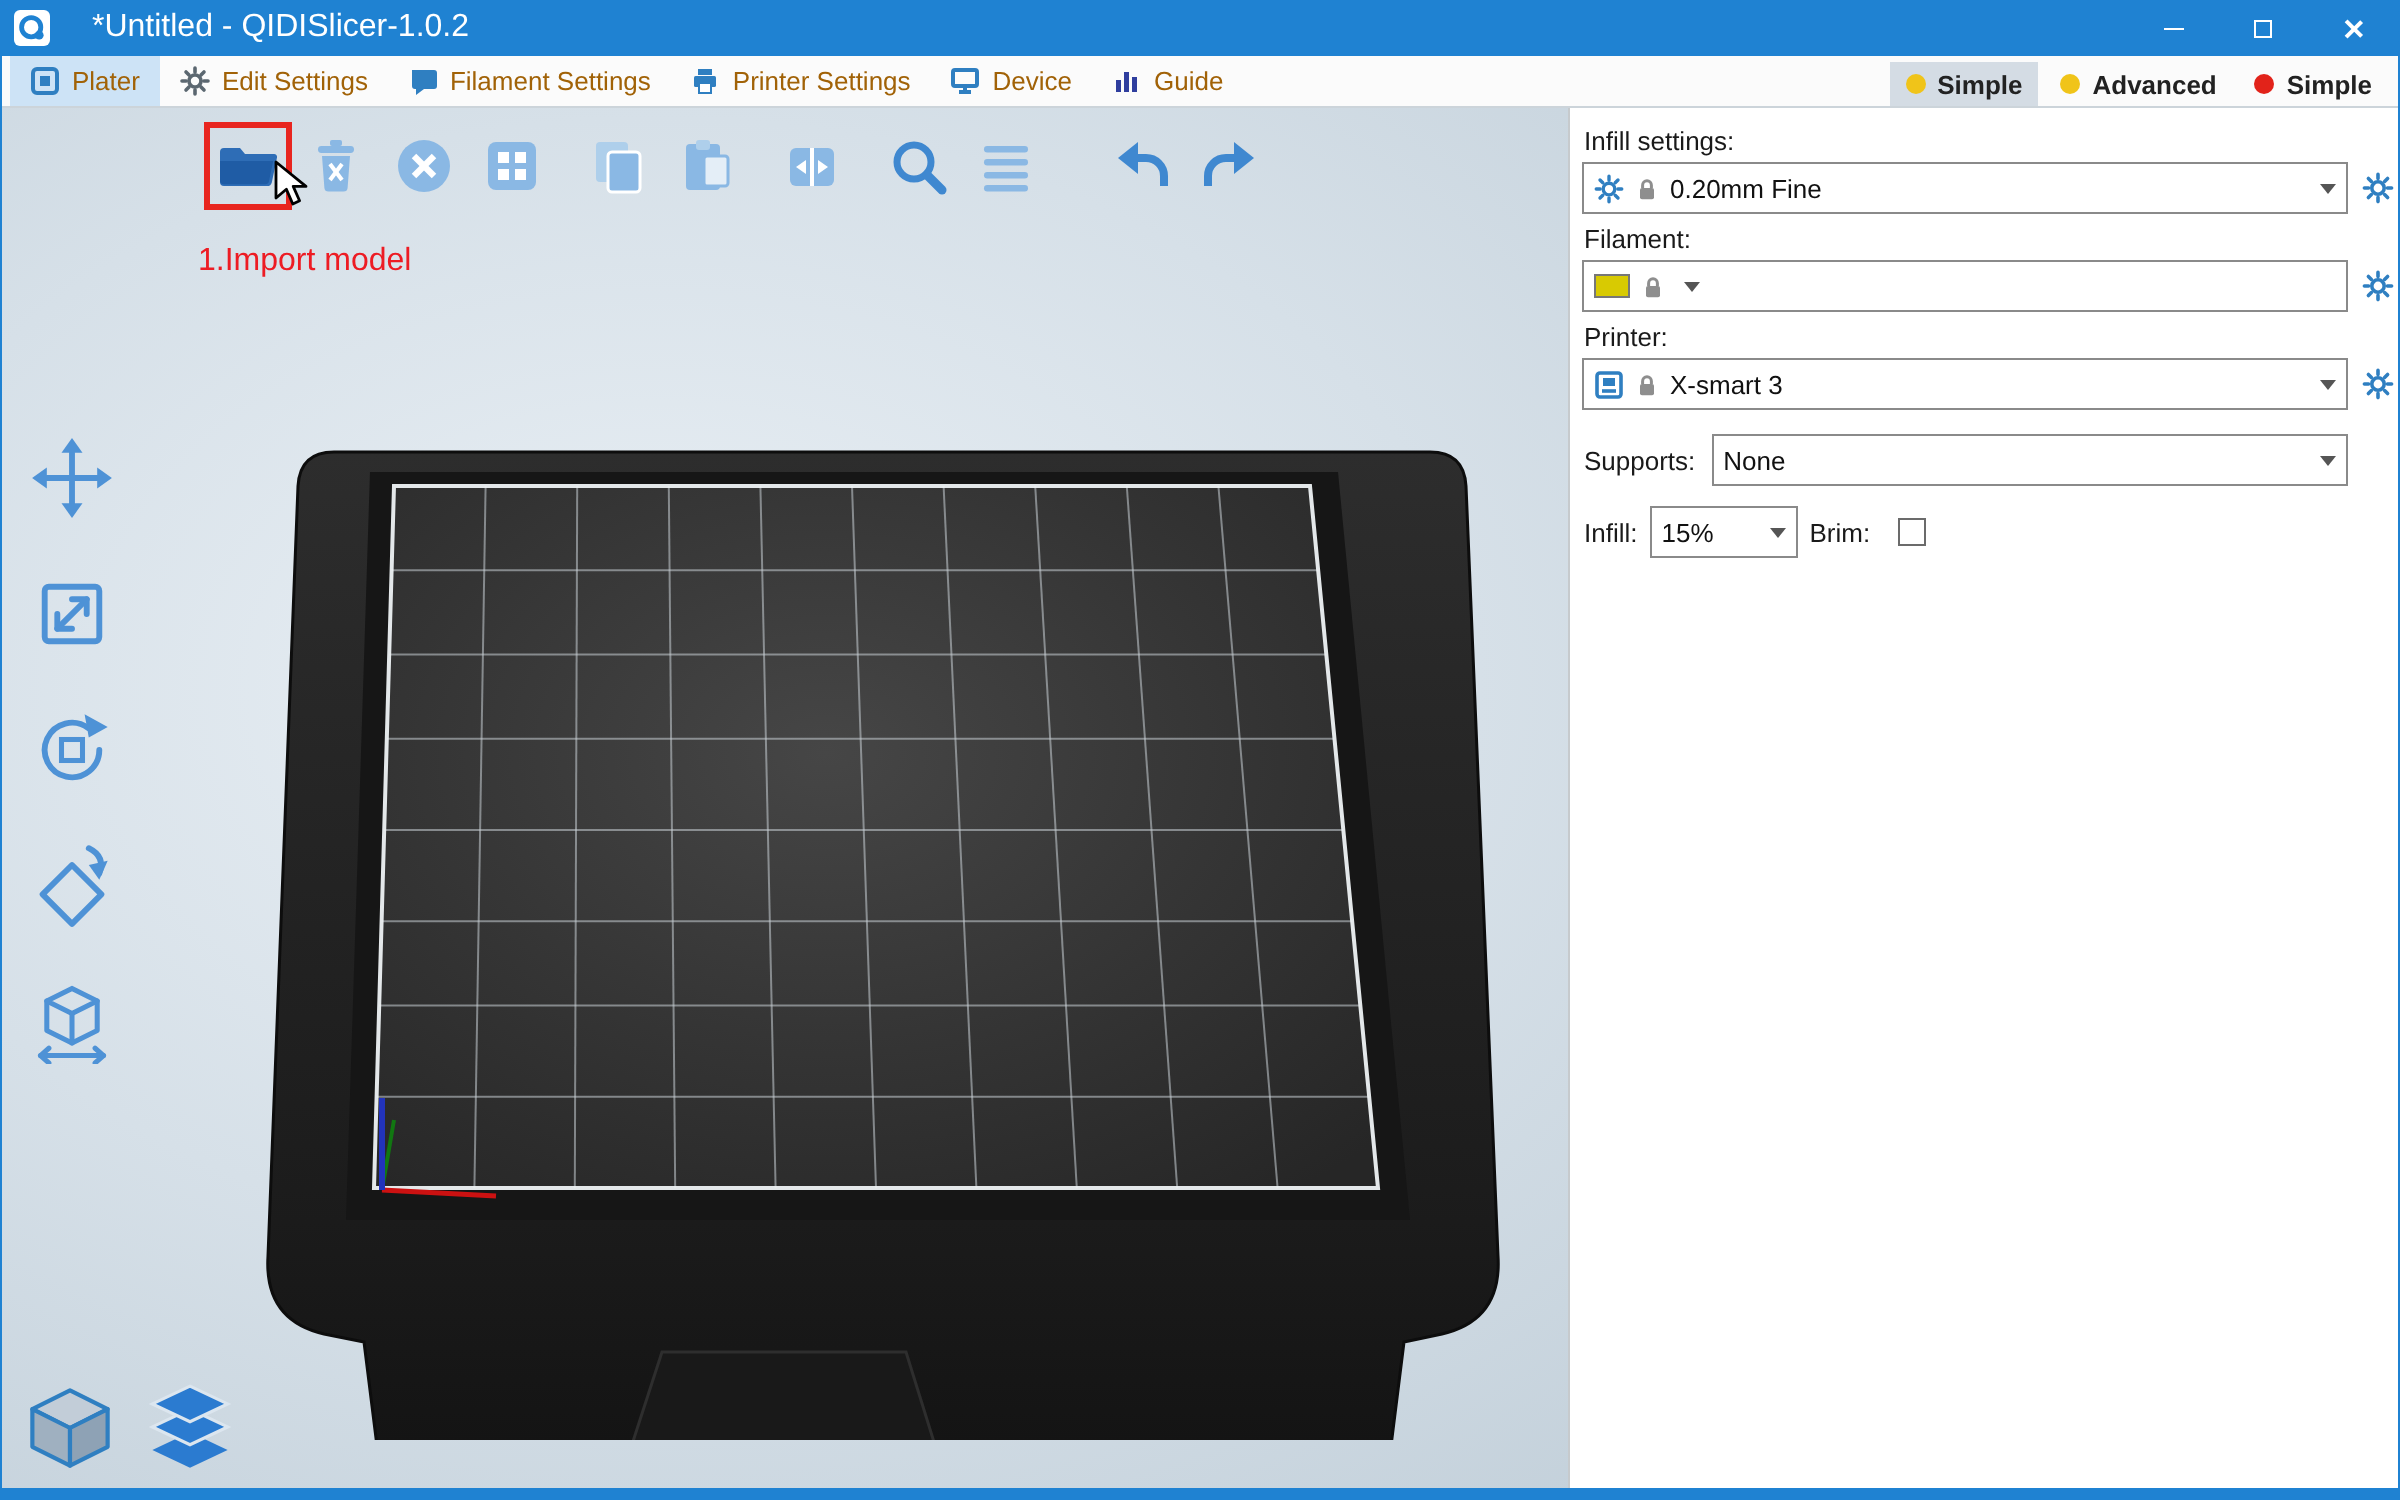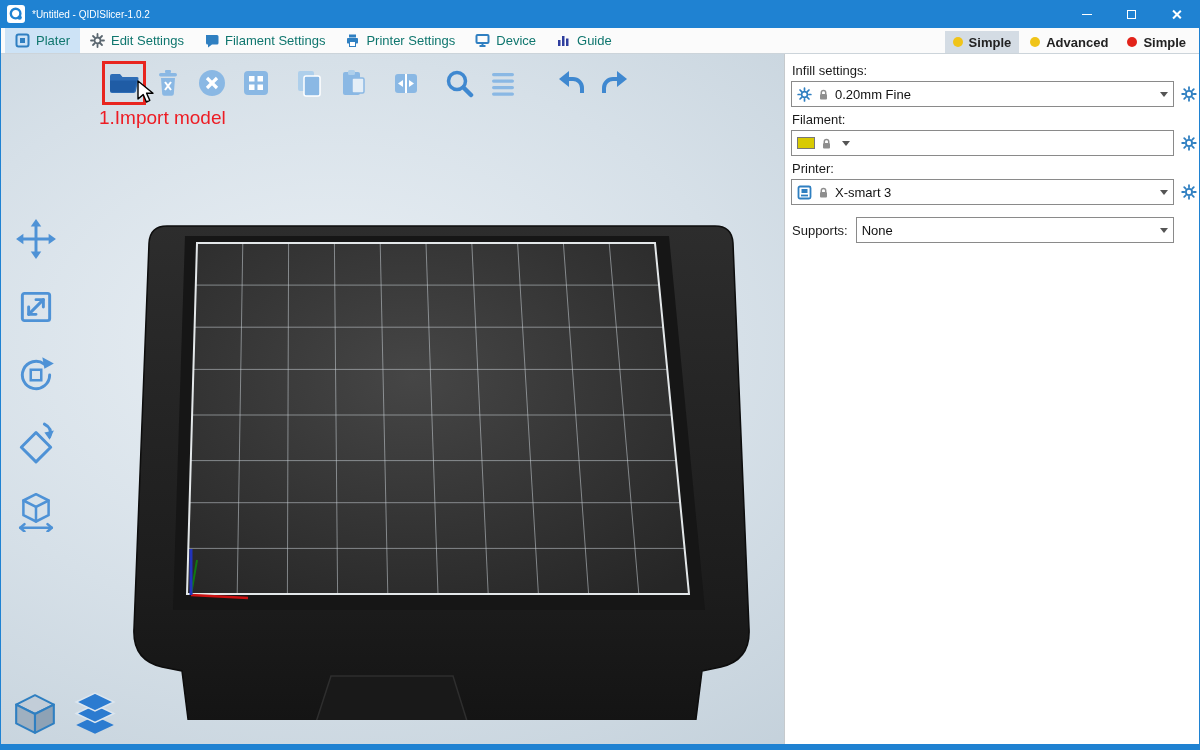--- a/index.html
+++ b/index.html
@@ -3,38 +3,38 @@
 <meta charset="utf-8">
 <style>
   * { margin:0; padding:0; box-sizing:border-box; }
   html,body { width:1200px; height:750px; font-family:"Liberation Sans","DejaVu Sans",sans-serif; }
   .window { width:1200px; height:750px; display:flex; flex-direction:column; background:#fff; overflow:hidden;
             border-left:1px solid #1f82d2; border-right:1px solid #1f82d2; }
 
   
   .titlebar { height:28px; background:#1f82d2; display:flex; align-items:center; padding-left:6px; flex:0 0 auto; }
   .app-icon { width:18px; height:18px; display:flex; }
-  .title-text { color:#fff; font-size:10px; margin-left:7px; }
+  .title-text { color:#fff; font-size:16px; margin-left:21px; }
   .winbtns { display:flex; height:100%; margin-left:auto; }
   .winbtn { width:45px; display:flex; align-items:center; justify-content:center; cursor:default; }
   .min-glyph { width:10px; height:1px; background:#fff; }
   .max-glyph { width:9px; height:9px; border:1px solid #fff; }
   .close-glyph { position:relative; width:11px; height:11px; }
   .close-glyph::before,.close-glyph::after { content:""; position:absolute; left:5px; top:0; width:1.5px; height:11px; background:#fff; }
   .close-glyph::before { transform:rotate(45deg); }
   .close-glyph::after  { transform:rotate(-45deg); }
 
   
   .menubar { height:24px; background:#fff; display:flex; align-items:center; padding-left:4px; flex:0 0 auto; }
   .menu-item { font-size:13px; color:#111; padding:0 9px; line-height:24px; }
 
   
   .tabbar { height:26px; background:#fbfbfb; display:flex; align-items:stretch; padding-left:4px;
             border-bottom:1px solid #ccd4da; flex:0 0 auto; }
-  .tab { display:flex; align-items:center; gap:6px; padding:0 10px; font-size:13px; color:#0f766e; }
+  .tab { display:flex; align-items:center; gap:6px; padding:0 10px; font-size:13px; color:#a16207; }
   .tab.active { background:#cde3f6; }
   .tab .ticon15 { display:flex; }
   .modes { margin-left:auto; display:flex; align-items:flex-end; gap:3px; padding-right:5px; }
   .mode { display:flex; align-items:center; gap:6px; padding:0 8px; height:22px; font-size:13px; font-weight:700; color:#222; }
   .mode.active { background:#d4dce4; }
   .dot { width:10px; height:10px; border-radius:50%; }
   .dot-yellow { background:#f0c419; }
   .dot-red { background:#e2231a; }
 
   
@@ -42,21 +42,21 @@
   .viewport { flex:1 1 auto; position:relative; overflow:hidden;
               background:radial-gradient(95% 75% at 42% 42%, #eaf0f5 0%, #d6e0e8 55%, #c4d1db 100%); }
   .plate-svg { position:absolute; left:0; top:0; }
 
   
   .top-toolbar { position:absolute; left:106px; top:12px; display:flex; align-items:center; gap:10px; }
   .tbtn { width:34px; height:34px; display:flex; align-items:center; justify-content:center; }
   .tbtn.import { outline:3px solid #e8251f; outline-offset:2px; }
   .gap-sm { margin-left:9px; }
   .gap-lg { margin-left:24px; }
-  .annotation { position:absolute; left:98px; top:53px; font-size:19px; font-weight:500; color:#ed1c24; white-space:nowrap; }
+  .annotation { position:absolute; left:98px; top:68px; font-size:16px; font-weight:500; color:#ed1c24; white-space:nowrap; }
   .cursor { position:absolute; left:136px; top:26px; }
 
   
   .left-toolbar { position:absolute; left:12px; top:162px; display:flex; flex-direction:column; gap:22px; }
   .gbtn { width:46px; height:46px; display:flex; align-items:center; justify-content:center; }
 
   
   .bottom-toolbar { position:absolute; left:10px; bottom:6px; display:flex; gap:12px; align-items:flex-end; }
   .vbtn { width:48px; height:48px; display:flex; align-items:center; justify-content:center; }
 
@@ -480,18 +480,27 @@
 
       <div class="supports-row">
         <span class="side-label">Supports:</span>
         <div class="combo">
           <span class="combo-text">None</span>
           <span class="chevron"></span>
         </div>
         <div class="gear-col"></div>
       </div>
 
+      <div class="infill-row">
+        <span class="side-label">Infill:</span>
+        <div class="combo small">
+          <span class="combo-text">15%</span>
+          <span class="chevron"></span>
+        </div>
+        <span class="side-label brim-label">Brim:</span>
+        <div class="checkbox"></div>
+      </div>
 
     </div>
   </div>
 
   <div class="bottomstrip"></div>
 </div>
 
 </body></html>

